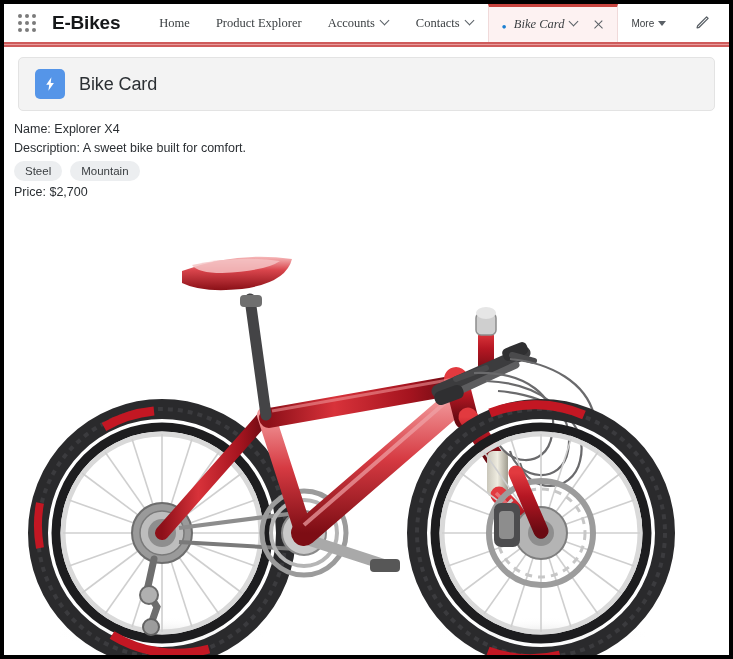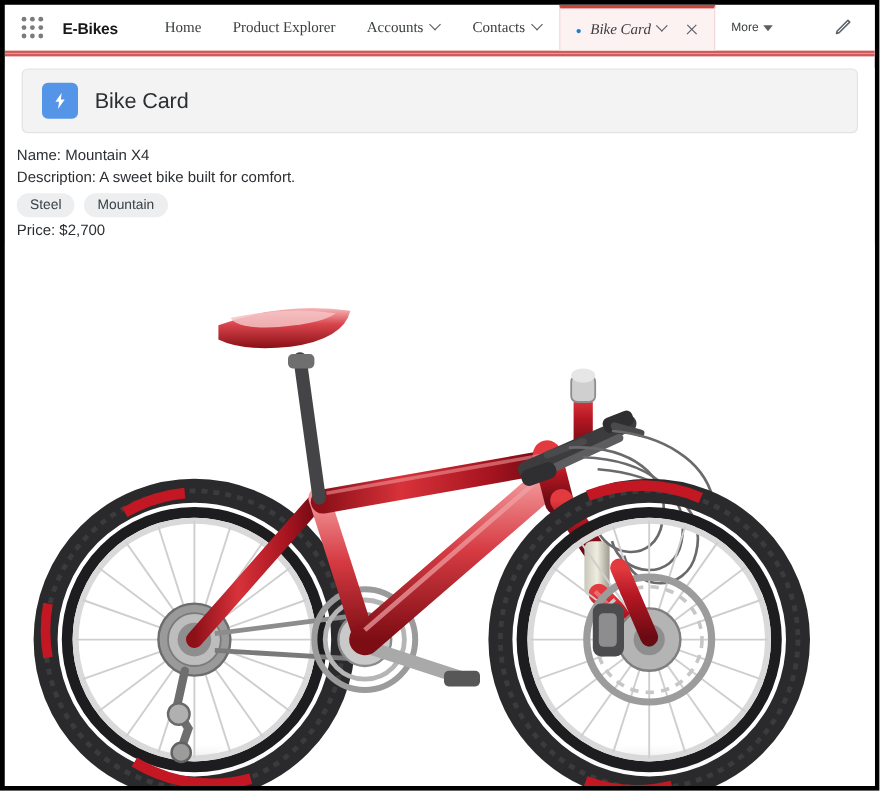--- a/index.html
+++ b/index.html
@@ -54,21 +54,21 @@
   }
   .app-launcher i {
     display: block;
     width: 4px;
     height: 4px;
     border-radius: 50%;
     background: #7b7b7b;
   }
 
   .app-name {
-    font-size: 13px;
+    font-size: 19px;
     font-weight: bold;
     color: #16181a;
     letter-spacing: -0.2px;
     margin-right: 26px;
     white-space: nowrap;
     flex: 0 0 auto;
   }
 
   .nav-items {
     display: flex;
@@ -318,21 +318,21 @@
     <div class="card-header">
       <div class="bolt-icon">
         <svg width="16" height="16" viewBox="0 0 16 16" aria-hidden="true">
           <path d="M9.4 1.2 L4.2 8.8 L7.2 8.8 L6.4 14.8 L11.9 7.0 L8.7 7.0 Z" fill="#ffffff"></path>
         </svg>
       </div>
       <div class="card-title">Bike Card</div>
     </div>
 
     <div class="record">
-      <div class="field">Name: Mountain X4</div>
+      <div class="field">Name: Explorer X4</div>
       <div class="field">Description: A sweet bike built for comfort.</div>
       <div class="pill-row">
         <span class="pill">Steel</span>
         <span class="pill">Mountain</span>
       </div>
       <div class="field">Price: $2,700</div>
     </div>
 
     <div class="bike-figure">
       <svg width="725" height="452" viewBox="0 0 725 452" aria-hidden="true">

